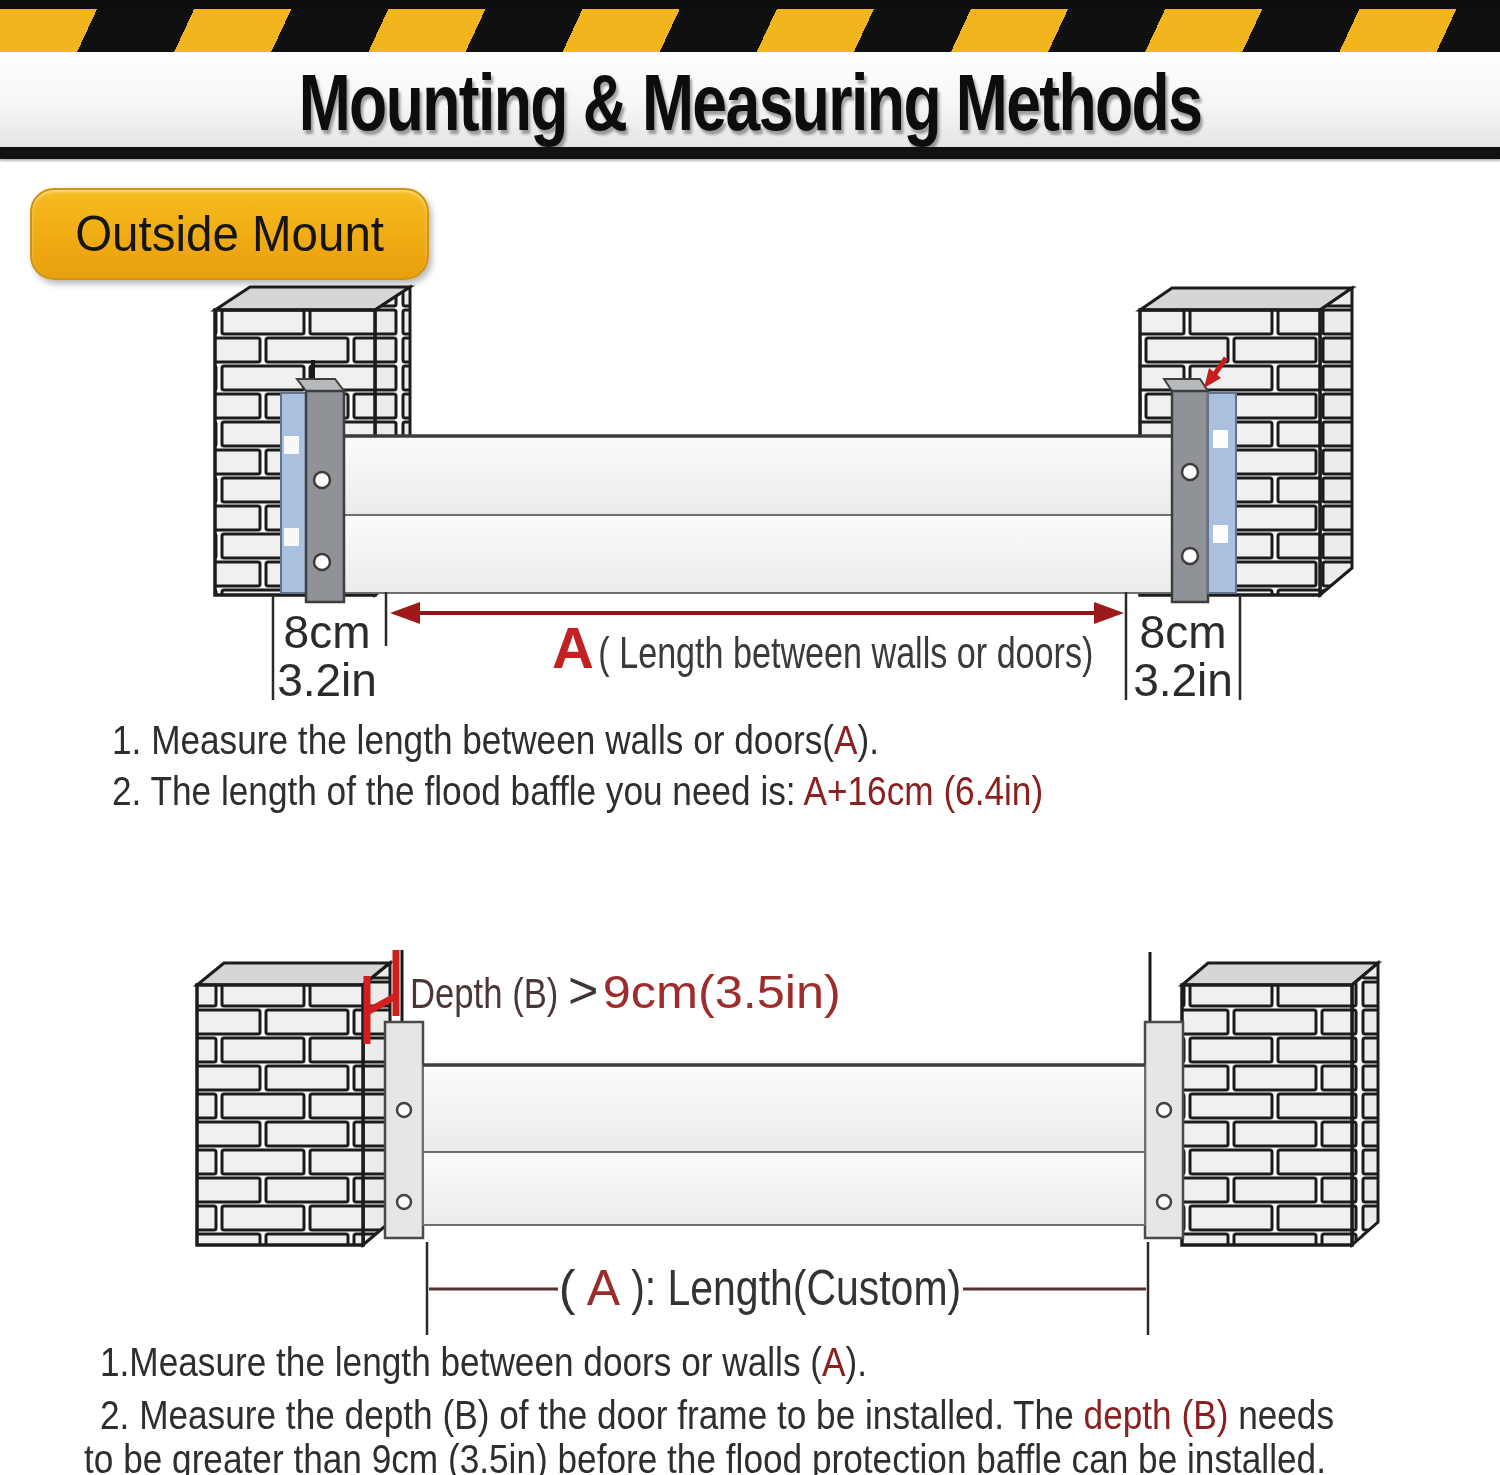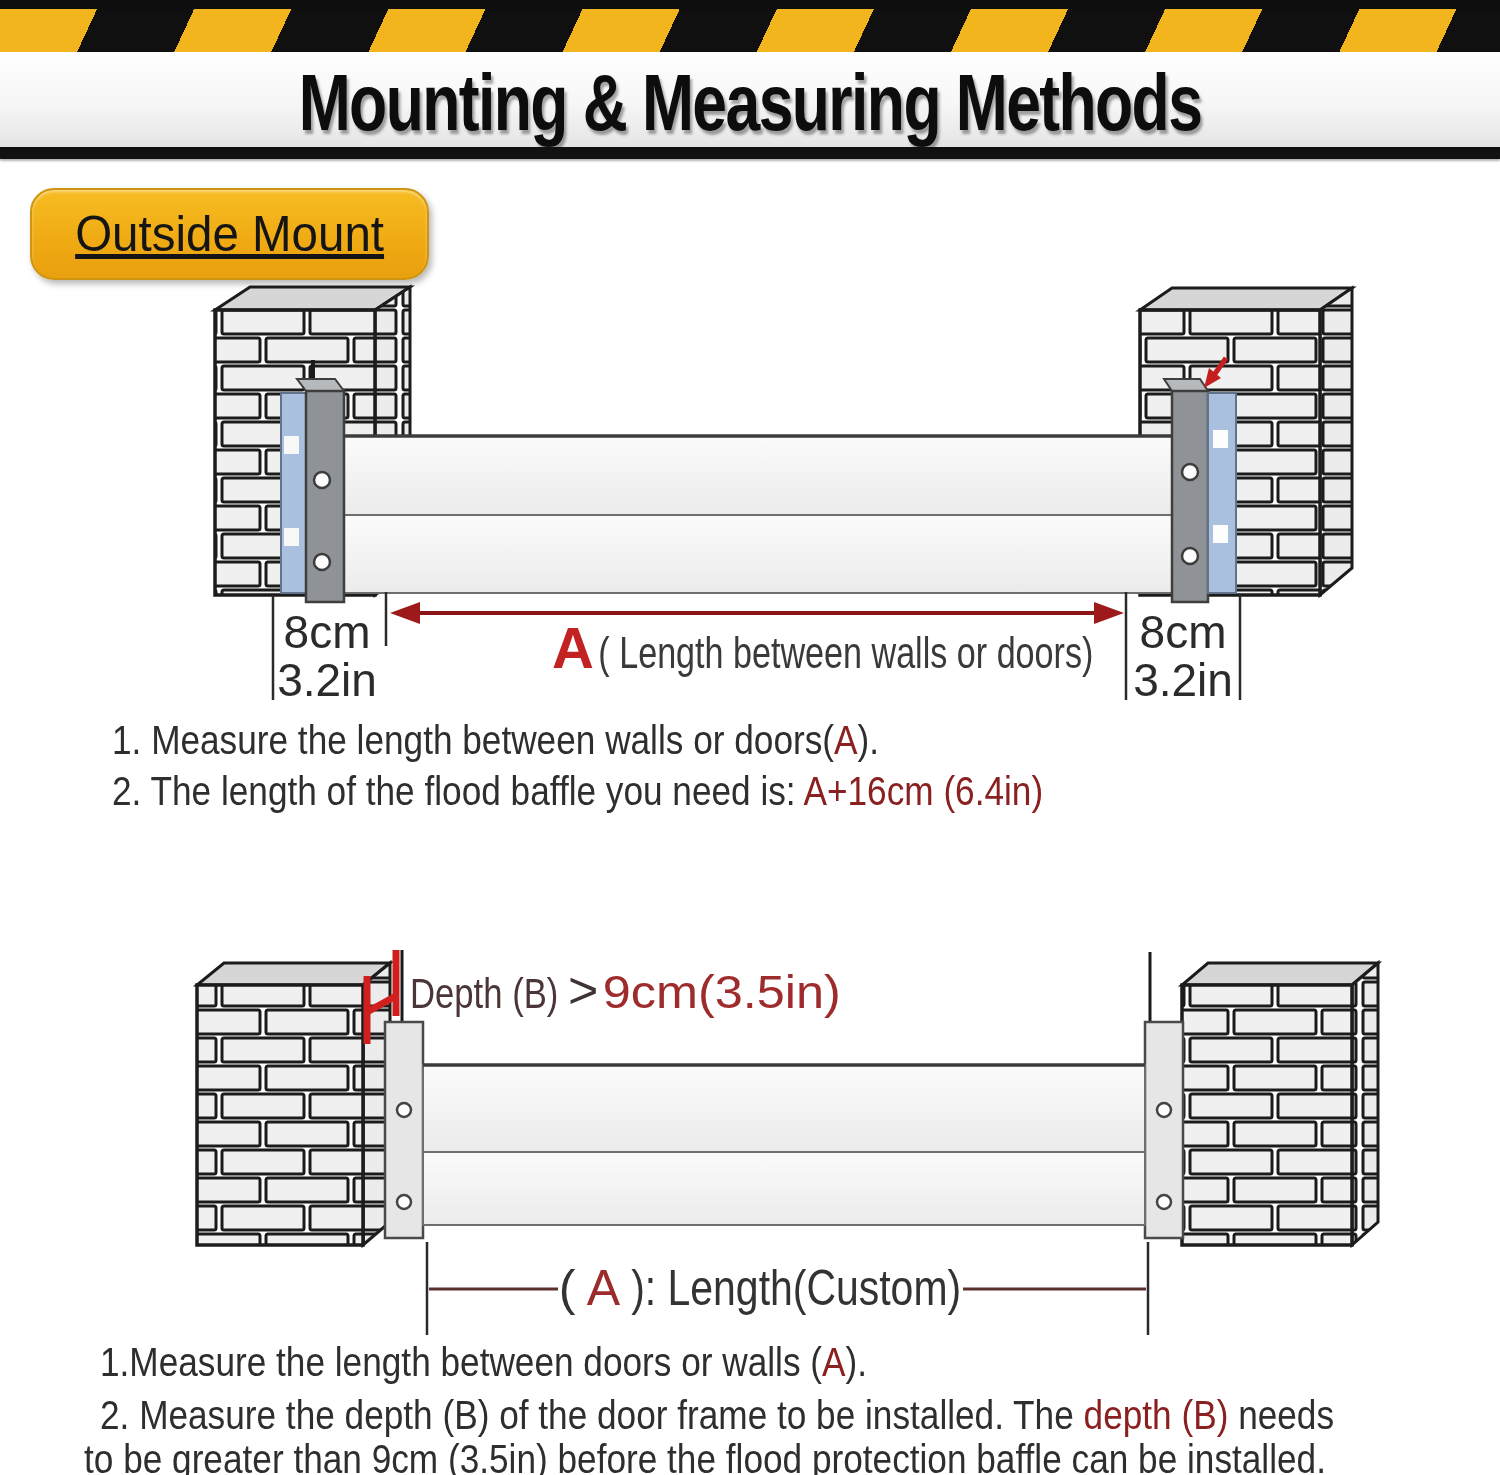--- a/index.html
+++ b/index.html
@@ -29,21 +29,21 @@
   .header-bar{position:absolute;left:0;top:147px;width:1500px;height:12px;background:#111111;box-shadow:0 2px 2px rgba(0,0,0,.3);}
   
   .badge{
     position:absolute;display:flex;align-items:center;justify-content:center;
     background:linear-gradient(180deg,#f7bc22 0%,#f0ab14 55%,#e9a00e 100%);
     border:2px solid #cf9512;border-radius:24px;
     box-shadow:3px 4px 6px rgba(0,0,0,.28), inset 0 2px 3px rgba(255,255,255,.45);
     color:#151515;font-size:50px;white-space:nowrap;
   }
   .badge .badge-label{transform:scaleX(0.95);}
-  #outside-badge{left:30px;top:188px;width:395px;height:88px;text-decoration:underline;}
+  #outside-badge{left:30px;top:188px;width:395px;height:88px;}
   #inside-badge{left:28px;top:838px;width:398px;height:90px;}
   
   .diagram{position:absolute;}
   #outside-svg{left:140px;top:283px;}
   #inside-svg{left:140px;top:935px;}
   
   .step-line{
     position:absolute;white-space:nowrap;color:#2e2e2e;font-size:40px;
     transform:scaleX(0.88);transform-origin:0 0;line-height:1.1;
   }

